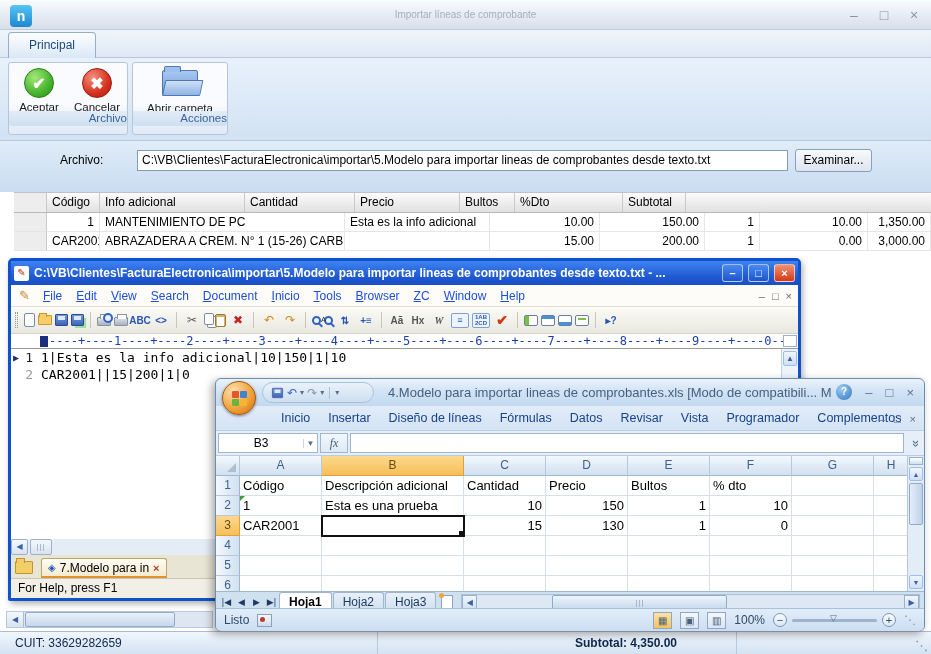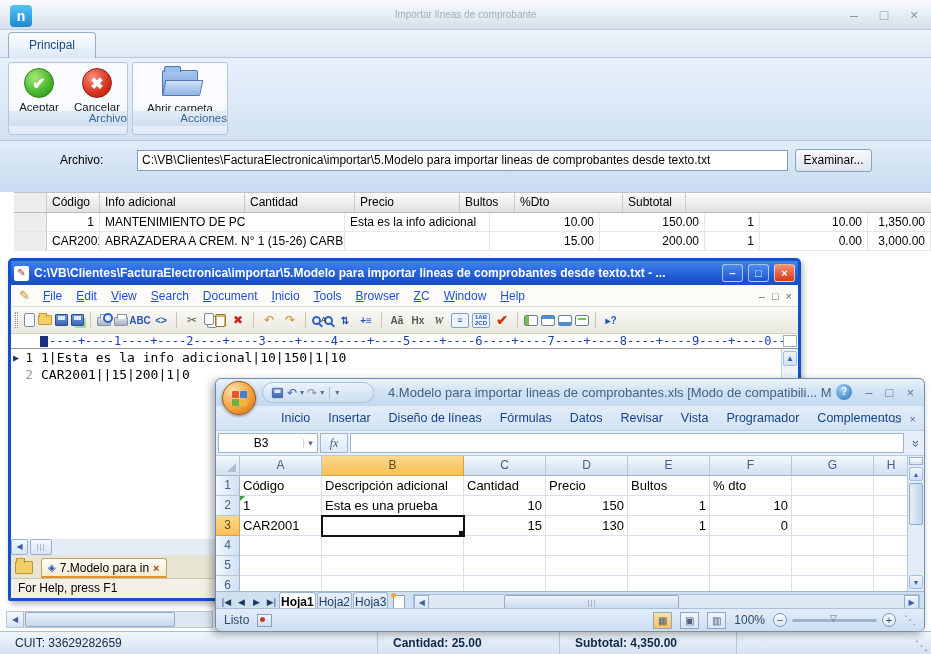--- a/index.html
+++ b/index.html
@@ -258,21 +258,21 @@
   .x-vscroll .split { position:absolute; left:1px; top:1px; width:14px; height:8px; background:linear-gradient(#fff,#cfe0f0); border:1px solid #9ab0cf; }
   .x-vscroll .vb { position:absolute; left:1px; width:14px; height:14px; background:linear-gradient(#eff5fc,#cfdff2);
     border:1px solid #9ebcf0; border-radius:2px; color:#3a62a0; font-size:7px; text-align:center; line-height:13px; }
   .x-vscroll .vb.up { top:11px; } .x-vscroll .vb.dn { bottom:2px; }
   .x-vscroll .thumb { position:absolute; left:1px; top:27px; width:14px; height:42px;
     background:linear-gradient(90deg,#e6eef8,#bcd2ea); border:1px solid #8fabc8; border-radius:2px; }
 
   .x-sheetrow { position:absolute; left:0; top:212px; right:0; height:20px; background:#cfe0f1;
     border-top:1px solid #9eb6ce; display:flex; align-items:center; padding-left:3px; font-size:12px; }
   .snav { width:15px; text-align:center; color:#1c3a5e; font-size:9px; }
-  .stab { padding:0 1px; height:19px; line-height:18px; background:linear-gradient(#e8f0f9,#cfdff0);
+  .stab { padding:0 9px; height:19px; line-height:18px; background:linear-gradient(#e8f0f9,#cfdff0);
     border:1px solid #9eb6ce; border-bottom:none; border-radius:3px 3px 0 0; margin-right:1px; color:#1c3a5e; }
   .stab.active { background:#fff; font-weight:bold; color:#000; }
   .s-ins { width:20px; height:19px; position:relative; }
   .s-ins::before { content:""; position:absolute; left:4px; top:3px; width:10px; height:12px;
     background:#fff; border:1px solid #8aa0bd; }
   .s-ins::after { content:""; position:absolute; left:2px; top:1px; width:5px; height:5px;
     background:#f0a43c; border-radius:50%; }
   .xs-hscroll { flex:1; height:16px; margin:0 4px; background:#dce8f4; border:1px solid #a9c0d8;
     display:flex; align-items:center; position:relative; }
   .xs-hscroll .hb { width:15px; height:14px; background:linear-gradient(#f0f6fc,#d3e2f2);
@@ -382,21 +382,20 @@
     </div>
   </div>
 
   <div id="main-hscroll">
     <div class="sb-btn">◀</div>
     <div class="sb-thumb"></div>
   </div>
 
   <div class="m-status">
     <div class="seg" style="left:0;width:378px;">CUIT: 33629282659</div>
-    <div class="seg b" style="left:378px;width:182px;">Cantidad: 25.00</div>
     <div class="seg b" style="left:560px;width:177px;">Subtotal: 4,350.00</div>
     <div class="m-grip">⋱</div>
   </div>
 </div>
 
 <div id="win-editor">
   <div class="e-titlebar">
     <div class="e-ticon">✎</div>
     <div class="e-title">C:\VB\Clientes\FacturaElectronica\importar\5.Modelo para importar lineas de comprobantes desde texto.txt - ...</div>
     <div class="e-btn bmin">–</div>

